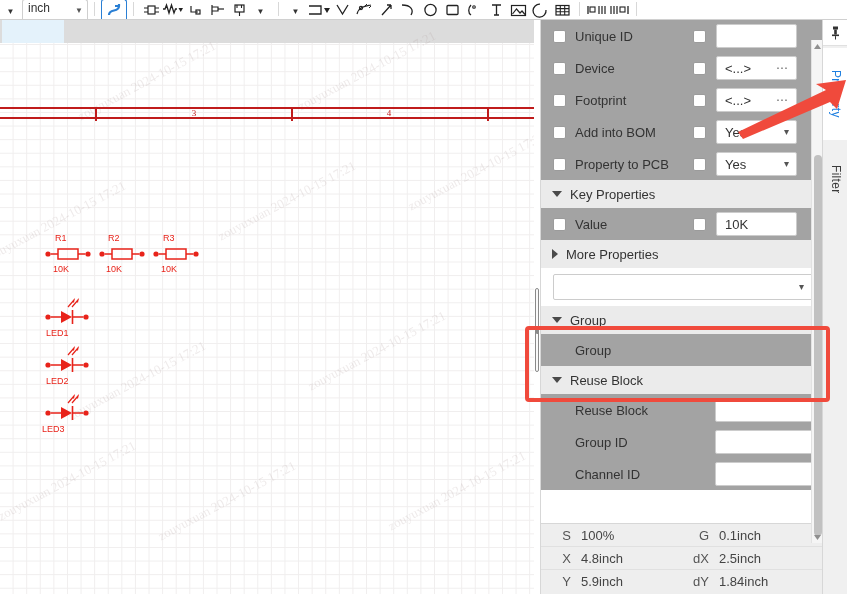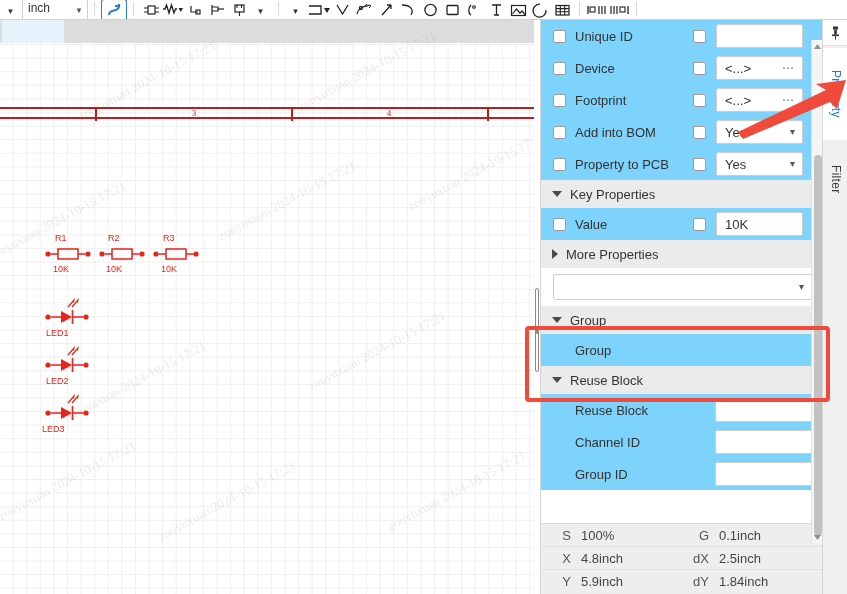--- a/index.html
+++ b/index.html
@@ -142,22 +142,22 @@
     border-left: 1px solid #d7d7d7;
     overflow: hidden;
   }
   .panel-scrollarea {
     position: absolute; left: 0; top: 0; width: 282px; height: 503px;
     overflow: hidden;
   }
   .prop-row {
     display: flex; align-items: center;
     height: 32px;
-    padding: 0 20px 0 12px;
-    background: #7dd3fc;
+    padding: 0 26px 0 12px;
+    background: #a3a3a3;
   }
   .prop-cb {
     width: 13px; height: 13px; min-width: 13px;
     border: 1px solid #9b9b9b; border-radius: 2px;
     background: #ffffff;
     cursor: pointer;
   }
   .prop-name {
     flex: 0 0 118px;
     margin-left: 9px;
@@ -661,28 +661,28 @@
 
       <div class="prop-row indent">
         <div class="prop-name">Reuse Block</div>
         <div class="prop-field select">
           <span class="field-text"></span>
           <span class="chev">▾</span>
         </div>
       </div>
 
       <div class="prop-row indent">
-        <div class="prop-name">Channel ID</div>
+        <div class="prop-name">Group ID</div>
         <div class="prop-field">
           <span class="field-text"></span>
         </div>
       </div>
 
       <div class="prop-row indent">
-        <div class="prop-name">Group ID</div>
+        <div class="prop-name">Channel ID</div>
         <div class="prop-field">
           <span class="field-text"></span>
         </div>
       </div>
 
     </div>
 
     <div class="panel-scroll">
       <div class="ps-arrow up">
         <svg width="7" height="5" viewBox="0 0 7 5">

